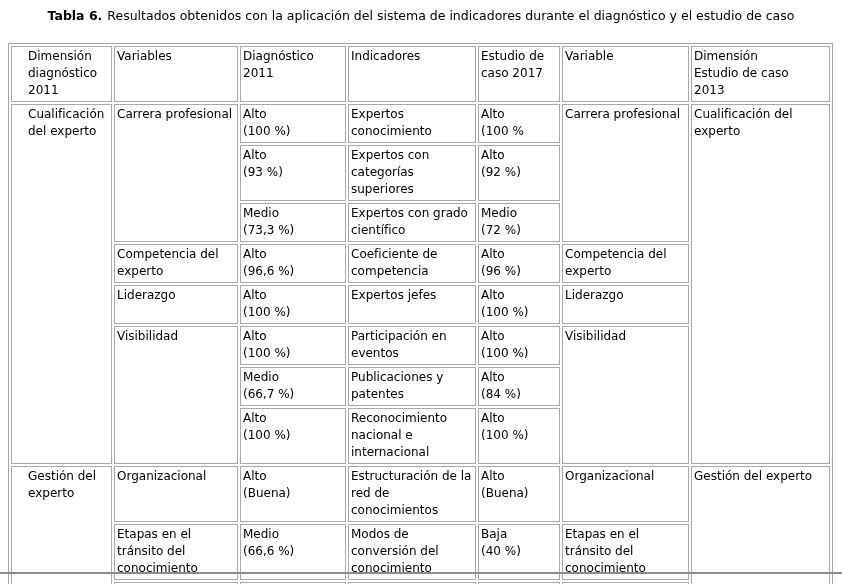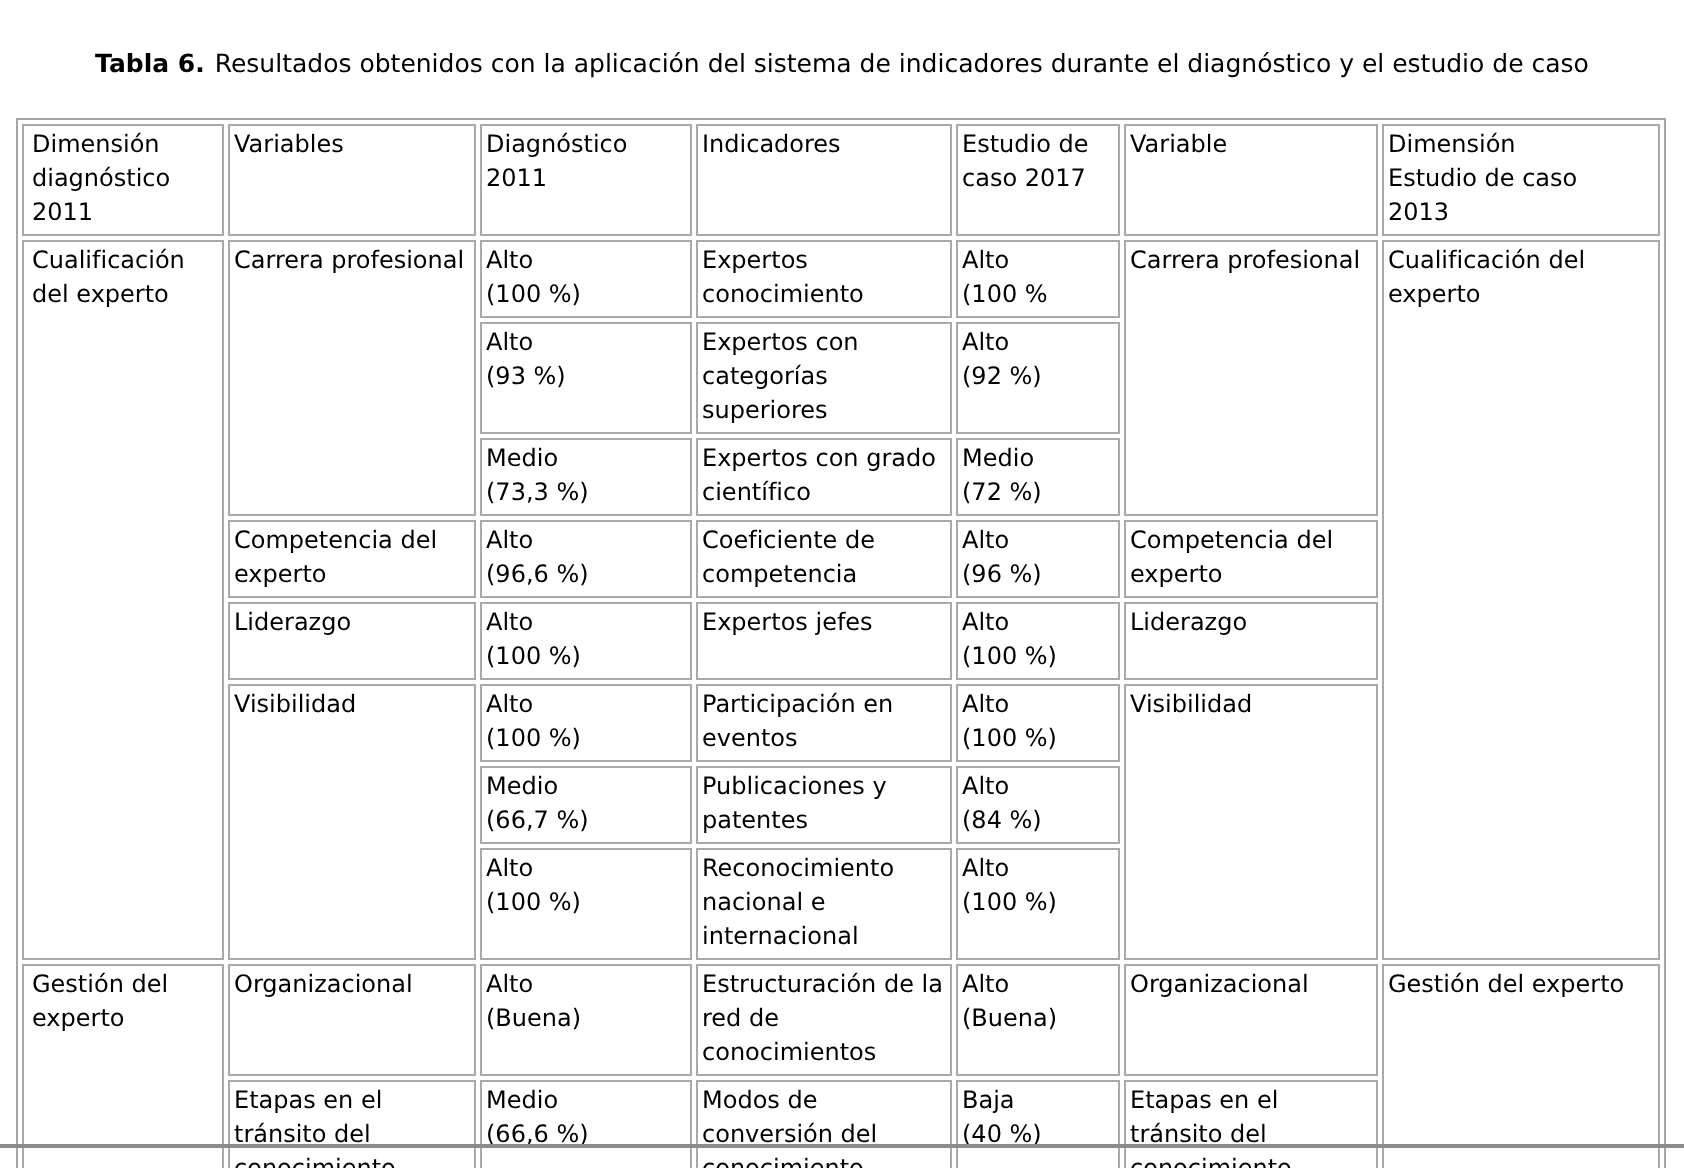--- a/index.html
+++ b/index.html
@@ -9,21 +9,21 @@
   }
   body {
     width: 842px;
     height: 584px;
     position: relative;
     overflow: hidden;
     font-family: "DejaVu Sans", "Liberation Sans", sans-serif;
     color: #000000;
   }
   .title {
-    margin: 24px 10px 0 10px;
+    margin: 8px 10px 0 10px;
     text-align: center;
     font-size: 12.5px;
     line-height: 16px;
     white-space: nowrap;
   }
   .title .bold {
     font-weight: bold;
     margin-right: 5px;
   }
   table.results {
@@ -41,21 +41,21 @@
     border: 1px solid #a9a9a9;
     vertical-align: top;
     text-align: left;
     padding: 1px 2px 2px 2px;
     font-weight: normal;
     overflow: hidden;
     box-sizing: border-box;
   }
   table.results .left {
     text-align: left;
-    padding-left: 4px;
+    padding-left: 16px;
   }
   table.results .pre {
     white-space: pre-line;
     margin-top: 44px;
   }
   .bottom-rule {
     position: absolute;
     left: 0;
     top: 572px;
     width: 842px;

